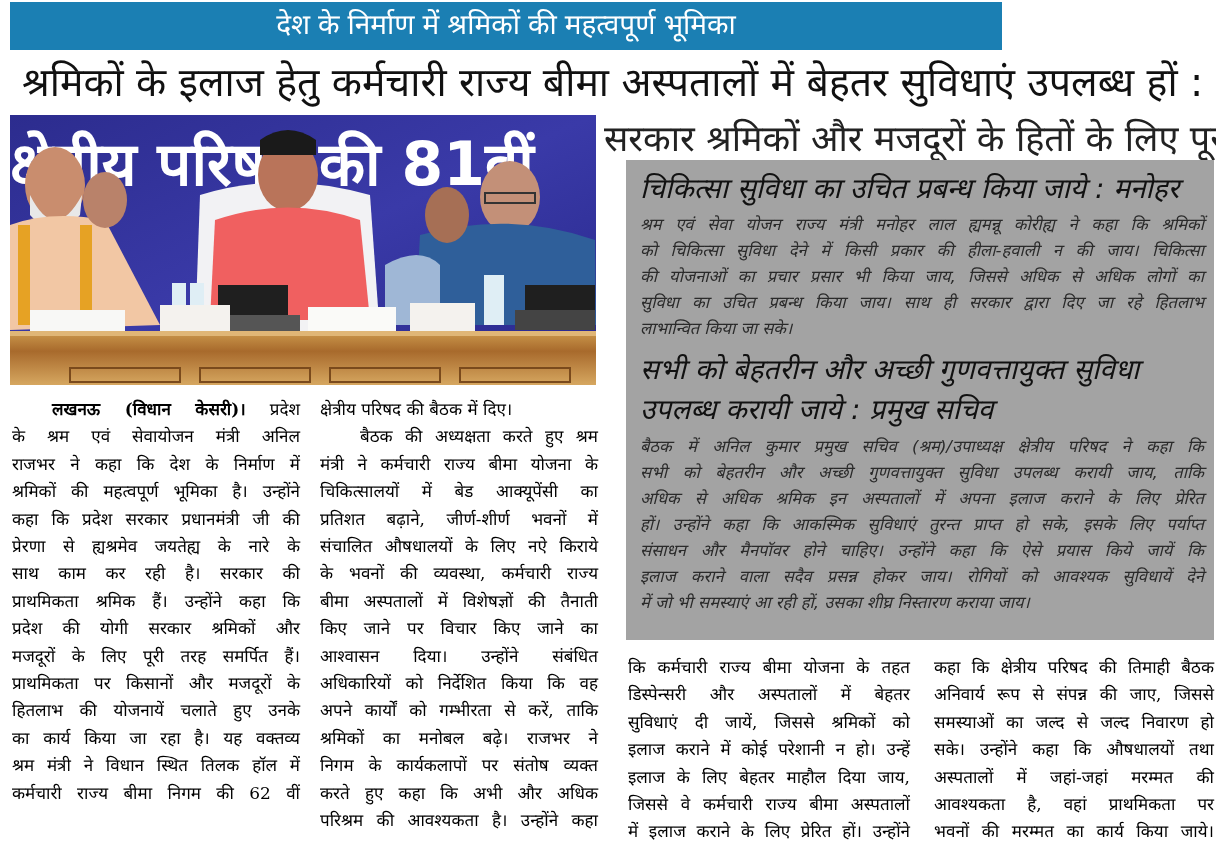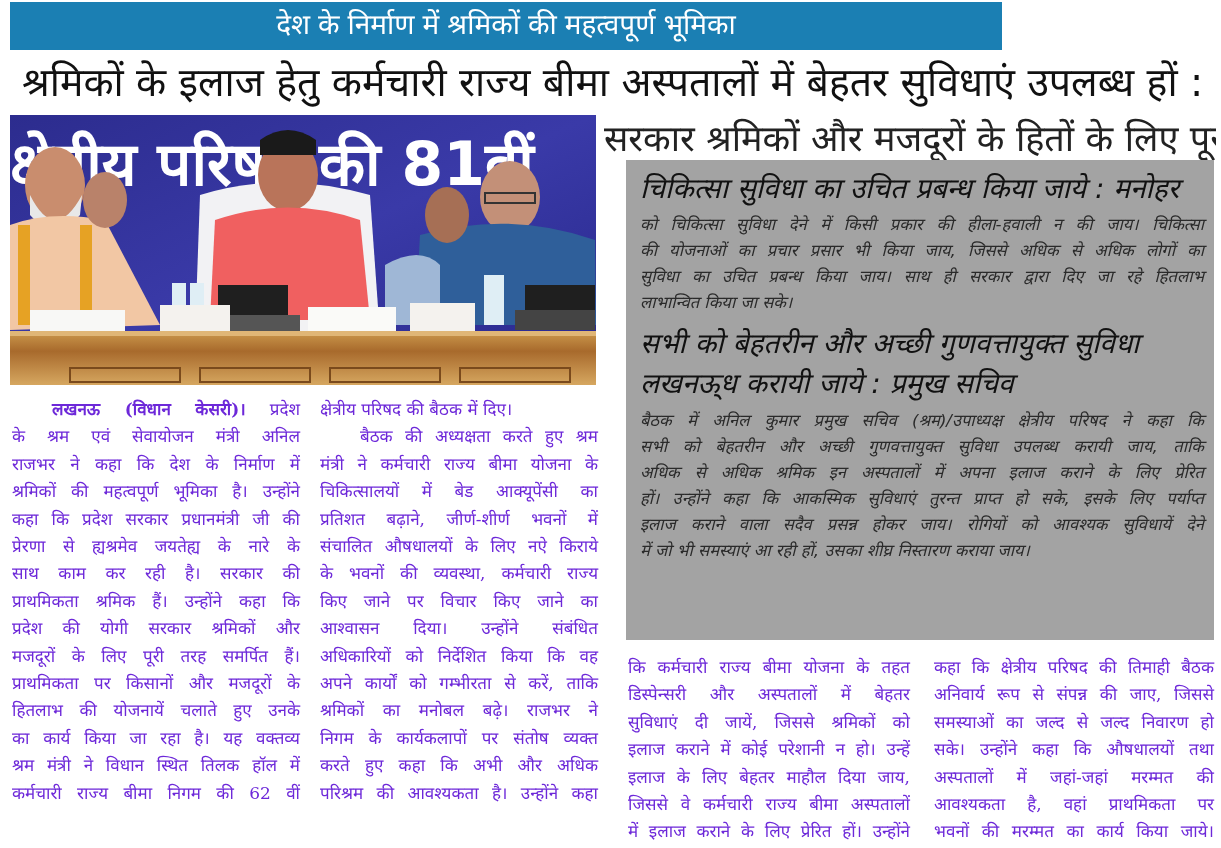--- a/index.html
+++ b/index.html
@@ -36,21 +36,21 @@
     font-style:italic; font-size:28px; line-height:38px; color:#111; margin:4px 0 4px 0;
     font-family:"DejaVu Sans", sans-serif;
   }
   .box-title.two { margin-top:8px; line-height:40px; }
   .box-body {
     font-style:italic; font-size:16.5px; line-height:26px; color:#2a2a2a;
     font-family:"DejaVu Sans", sans-serif;
   }
   .col {
     position:absolute; font-family:"DejaVu Serif","Liberation Serif", serif;
-    font-size:17px; line-height:27.4px; color:#6d28d9; text-align:justify;
+    font-size:17px; line-height:27.4px; color:#000000; text-align:justify;
   }
   .col1 { left:12px; top:396px; width:288px; }
   .col2 { left:320px; top:396px; width:278px; }
   .col3 { left:628px; top:654px; width:282px; }
   .col4 { left:934px; top:654px; width:280px; }
   .dateline { font-weight:bold; }
   .lines .ln { display:block; white-space:nowrap; text-align-last:justify; text-align:justify; }
   .lines .ln.last { text-align-last:left; }
 </style>
 </head>
@@ -119,34 +119,36 @@
     <rect x="320" y="253" width="110" height="14" fill="none" stroke="#7a4a1c" stroke-width="2"></rect>
     <rect x="450" y="253" width="110" height="14" fill="none" stroke="#7a4a1c" stroke-width="2"></rect>
   </svg>
 </div>
 
 <div class="subhead">सरकार श्रमिकों और मजदूरों के हितों के लिए पूरी तरह समर्पित</div>
 
 <div class="box">
   <div class="box-title">चिकित्सा सुविधा का उचित प्रबन्ध किया जाये : मनोहर</div>
   <div class="box-body lines">
+    <span class="ln">श्रम एवं सेवा योजन राज्य मंत्री मनोहर लाल ह्यमन्नू कोरीह्य ने कहा कि श्रमिकों</span>
     <span class="ln">को चिकित्सा सुविधा देने में किसी प्रकार की हीला-हवाली न की जाय। चिकित्सा</span>
     <span class="ln">की योजनाओं का प्रचार प्रसार भी किया जाय, जिससे अधिक से अधिक लोगों का</span>
     <span class="ln">सुविधा का उचित प्रबन्ध किया जाय। साथ ही सरकार द्वारा दिए जा रहे हितलाभ</span>
     <span class="ln last">लाभान्वित किया जा सके।</span>
   </div>
   <div class="box-title two">
     <div>सभी को बेहतरीन और अच्छी गुणवत्तायुक्त सुविधा</div>
-    <div>लखनऊ्ध करायी जाये : प्रमुख सचिव</div>
+    <div>उपलब्ध करायी जाये : प्रमुख सचिव</div>
   </div>
   <div class="box-body lines">
     <span class="ln">बैठक में अनिल कुमार प्रमुख सचिव (श्रम)/उपाध्यक्ष क्षेत्रीय परिषद ने कहा कि</span>
     <span class="ln">सभी को बेहतरीन और अच्छी गुणवत्तायुक्त सुविधा उपलब्ध करायी जाय, ताकि</span>
     <span class="ln">अधिक से अधिक श्रमिक इन अस्पतालों में अपना इलाज कराने के लिए प्रेरित</span>
     <span class="ln">हों। उन्होंने कहा कि आकस्मिक सुविधाएं तुरन्त प्राप्त हो सके, इसके लिए पर्याप्त</span>
+    <span class="ln">संसाधन और मैनपॉवर होने चाहिए। उन्होंने कहा कि ऐसे प्रयास किये जायें कि</span>
     <span class="ln">इलाज कराने वाला सदैव प्रसन्न होकर जाय। रोगियों को आवश्यक सुविधायें देने</span>
     <span class="ln last">में जो भी समस्याएं आ रही हों, उसका शीघ्र निस्तारण कराया जाय।</span>
   </div>
 </div>
 
 <div class="col col1 lines">
   <span class="ln" style="padding-left:40px;"><b class="dateline">लखनऊ (विधान केसरी)।</b><span> प्रदेश</span></span>
   <span class="ln">के श्रम एवं सेवायोजन मंत्री अनिल</span>
   <span class="ln">राजभर ने कहा कि देश के निर्माण में</span>
   <span class="ln">श्रमिकों की महत्वपूर्ण भूमिका है। उन्होंने</span>
@@ -164,20 +166,21 @@
 </div>
 
 <div class="col col2 lines">
   <span class="ln last">क्षेत्रीय परिषद की बैठक में दिए।</span>
   <span class="ln" style="padding-left:40px;">बैठक की अध्यक्षता करते हुए श्रम</span>
   <span class="ln">मंत्री ने कर्मचारी राज्य बीमा योजना के</span>
   <span class="ln">चिकित्सालयों में बेड आक्यूपेंसी का</span>
   <span class="ln">प्रतिशत बढ़ाने, जीर्ण-शीर्ण भवनों में</span>
   <span class="ln">संचालित औषधालयों के लिए नऐ किराये</span>
   <span class="ln">के भवनों की व्यवस्था, कर्मचारी राज्य</span>
+  <span class="ln">बीमा अस्पतालों में विशेषज्ञों की तैनाती</span>
   <span class="ln">किए जाने पर विचार किए जाने का</span>
   <span class="ln">आश्वासन दिया। उन्होंने संबंधित</span>
   <span class="ln">अधिकारियों को निर्देशित किया कि वह</span>
   <span class="ln">अपने कार्यों को गम्भीरता से करें, ताकि</span>
   <span class="ln">श्रमिकों का मनोबल बढ़े। राजभर ने</span>
   <span class="ln">निगम के कार्यकलापों पर संतोष व्यक्त</span>
   <span class="ln">करते हुए कहा कि अभी और अधिक</span>
   <span class="ln">परिश्रम की आवश्यकता है। उन्होंने कहा</span>
 </div>
 

